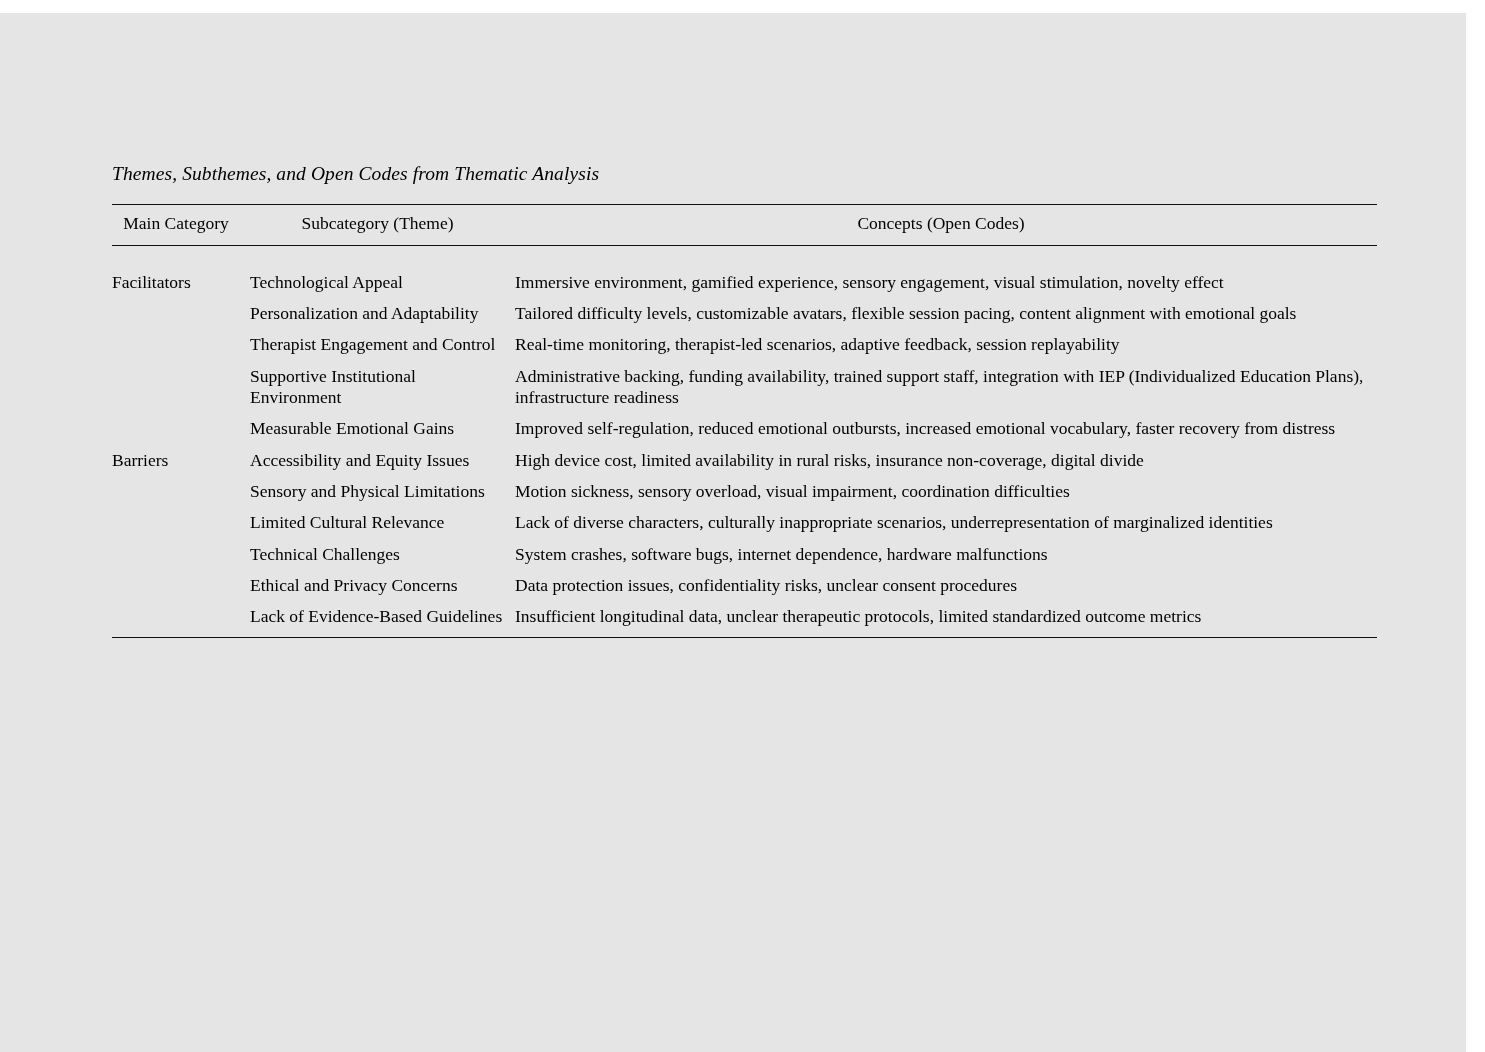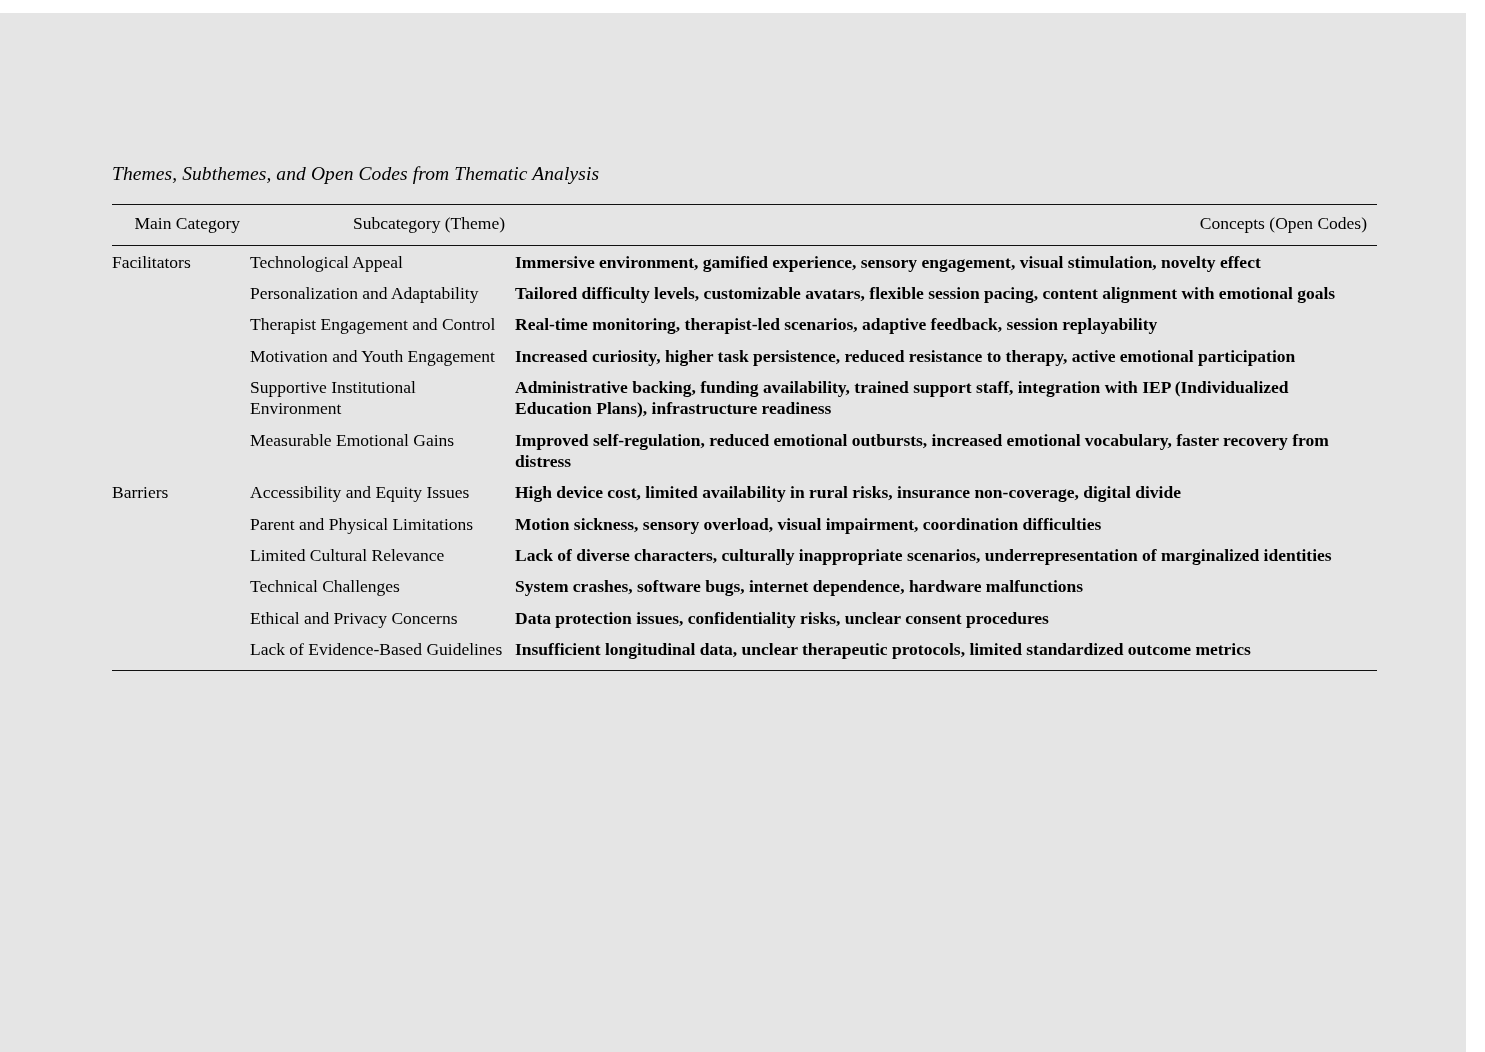--- a/index.html
+++ b/index.html
@@ -39,56 +39,55 @@
   table.thematic {
     border-collapse: collapse;
     width: 100%;
     table-layout: fixed;
   }
   table.thematic col.c1 { width: 138px; }
   table.thematic col.c2 { width: 265px; }
   table.thematic col.c3 { width: auto; }
 
   table.thematic thead th {
-    text-align: right;
+    text-align: center;
     font-weight: normal;
     font-size: 17.5px;
     line-height: 1.22;
     vertical-align: top;
     padding: 8px 10px 10px 0;
     border-top: 1.2px solid #111;
     border-bottom: 1.2px solid #111;
   }
   table.thematic tbody td {
     text-align: left;
     font-size: 17.5px;
     line-height: 1.22;
     vertical-align: top;
     padding: 5px 10px 5px 0;
   }
   table.thematic tbody tr.first-row td {
-    padding-top: 6px;
+    padding-top: 26px;
   }
   table.thematic tbody tr.last-row td {
     padding-bottom: 9px;
   }
   table.thematic tbody tr.last-row {
     border-bottom: 1.2px solid #111;
   }
   td.maincat {
     padding-right: 6px;
     white-space: nowrap;
   }
   td.sub {
     padding-right: 22px;
     margin-top: 43px;
   }
   td.concepts {
     padding-right: 0;
-    font-weight: bold;
   }
   .hdr-main { white-space: normal; }
 </style>
 </head>
 <body>
 
 <div class="page">
   <div class="doc-inner">
 
     <div class="table-caption">Themes, Subthemes, and Open Codes from Thematic Analysis</div>
@@ -117,41 +116,36 @@
           <td class="sub">Personalization and Adaptability</td>
           <td class="concepts">Tailored difficulty levels, customizable avatars, flexible session pacing, content alignment with emotional goals</td>
         </tr>
         <tr>
           <td class="maincat"></td>
           <td class="sub">Therapist Engagement and Control</td>
           <td class="concepts">Real-time monitoring, therapist-led scenarios, adaptive feedback, session replayability</td>
         </tr>
         <tr>
           <td class="maincat"></td>
-          <td class="sub">Motivation and Youth Engagement</td>
-          <td class="concepts">Increased curiosity, higher task persistence, reduced resistance to therapy, active emotional participation</td>
-        </tr>
-        <tr>
-          <td class="maincat"></td>
           <td class="sub">Supportive Institutional Environment</td>
           <td class="concepts">Administrative backing, funding availability, trained support staff, integration with IEP (Individualized Education Plans), infrastructure readiness</td>
         </tr>
         <tr>
           <td class="maincat"></td>
           <td class="sub">Measurable Emotional Gains</td>
           <td class="concepts">Improved self-regulation, reduced emotional outbursts, increased emotional vocabulary, faster recovery from distress</td>
         </tr>
         <tr>
           <td class="maincat">Barriers</td>
           <td class="sub">Accessibility and Equity Issues</td>
           <td class="concepts">High device cost, limited availability in rural risks, insurance non-coverage, digital divide</td>
         </tr>
         <tr>
           <td class="maincat"></td>
-          <td class="sub">Parent and Physical Limitations</td>
+          <td class="sub">Sensory and Physical Limitations</td>
           <td class="concepts">Motion sickness, sensory overload, visual impairment, coordination difficulties</td>
         </tr>
         <tr>
           <td class="maincat"></td>
           <td class="sub">Limited Cultural Relevance</td>
           <td class="concepts">Lack of diverse characters, culturally inappropriate scenarios, underrepresentation of marginalized identities</td>
         </tr>
         <tr>
           <td class="maincat"></td>
           <td class="sub">Technical Challenges</td>

